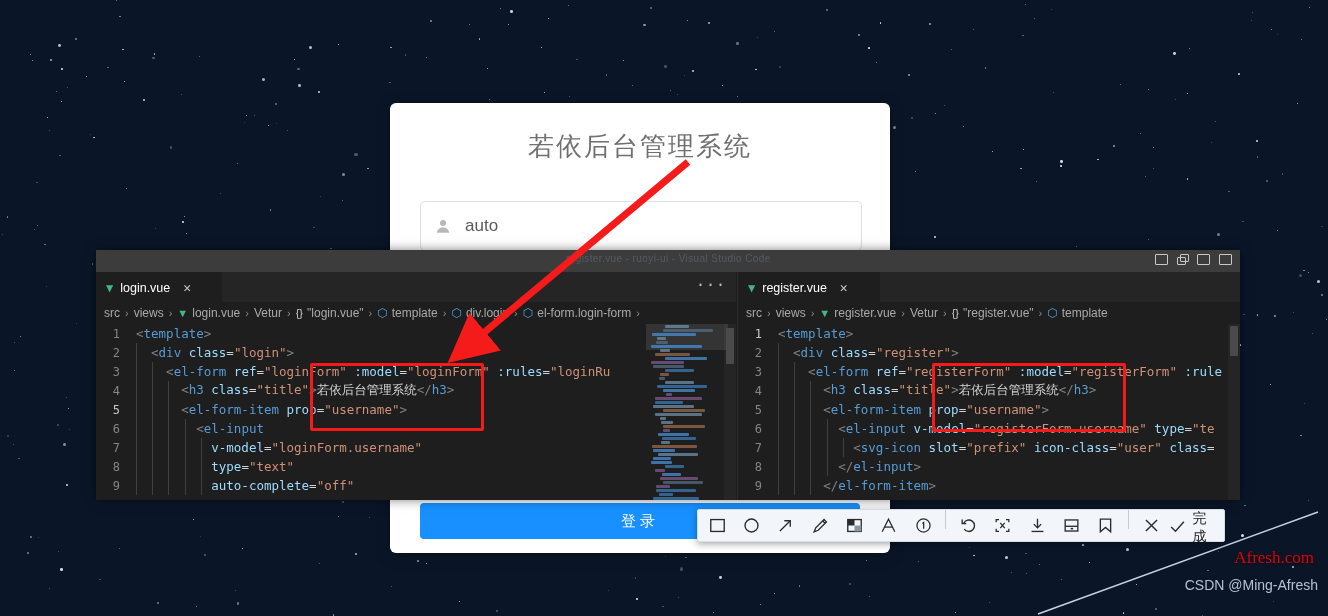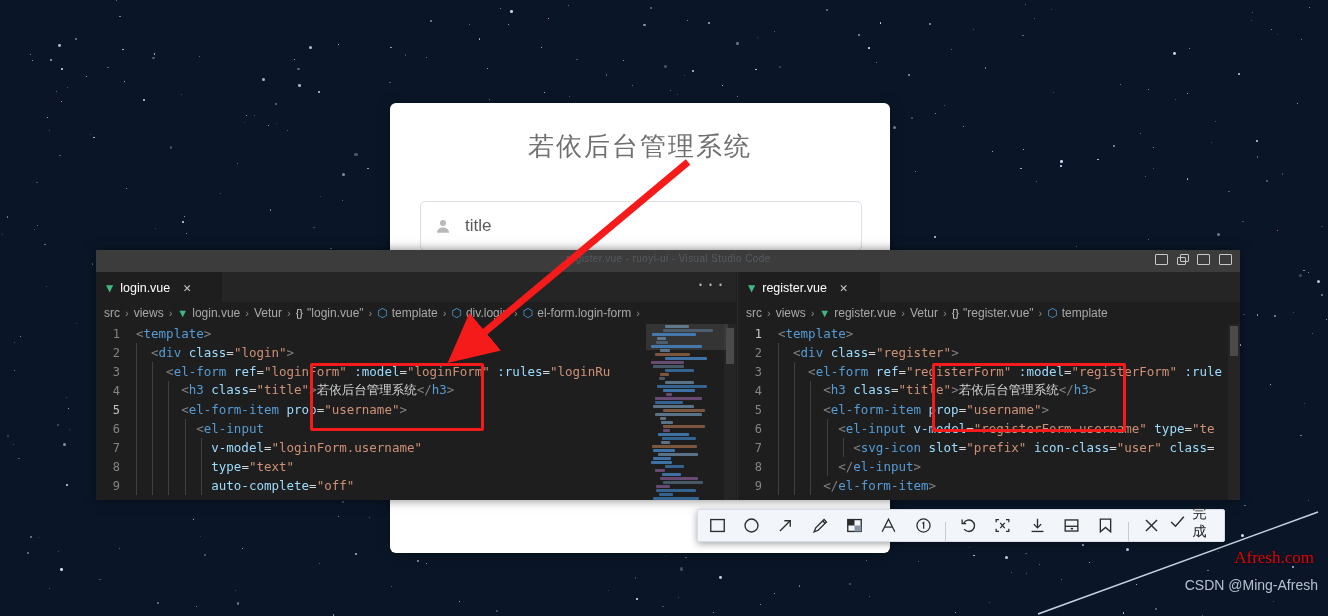--- a/index.html
+++ b/index.html
@@ -113,21 +113,21 @@
   .redbox{position:absolute;border:3px solid #f51b1b;border-radius:2px;pointer-events:none;}
 
   
   #red-arrow{position:absolute;left:430px;top:150px;width:280px;height:220px;pointer-events:none;}
 
   
   #annot-toolbar{
     position:absolute;left:697px;top:509px;width:528px;height:33px;
     background:#f2f6fb;border:1px solid #d7dde6;border-radius:2px;
     box-shadow:0 2px 7px rgba(0,0,0,.35);
-    display:flex;align-items:flex-end;padding:0 2px;box-sizing:border-box;gap:0;
+    display:flex;align-items:flex-start;padding:0 2px;box-sizing:border-box;gap:0;
   }
   .tbtn{width:36px;height:31px;display:flex;align-items:center;justify-content:center;color:#2b2b2b;}
   .tdiv{width:1px;height:19px;background:#c3cbd6;margin:0 5px;}
   .tdone{display:flex;align-items:center;gap:5px;padding:0 4px 0 0;color:#222;font-size:14px;
          font-family:"DejaVu Sans","Liberation Sans",sans-serif;}
 
   
   #wm-yuucn{
     position:absolute;right:14px;top:548px;color:#e60000;font-size:17px;
     font-family:"Liberation Serif",serif;text-shadow:0 1px 2px rgba(0,0,0,.6);
@@ -672,23 +672,24 @@
 <div id="login-card">
   <div id="login-title">若依后台管理系统</div>
 
   <div id="login-username">
     <span class="uicon">
       <svg width="18" height="18" viewBox="0 0 24 24" fill="#b8b8b8">
         <circle cx="12" cy="8" r="4"></circle>
           <path d="M4 21c0-4.4 3.6-7 8-7s8 2.6 8 7z"></path>
       </svg>
     </span>
-    <span class="uval">title</span>
-  </div>
-
+    <span class="uval">auto</span>
+  </div>
+
+  <div id="login-btn">登录</div>
 </div>
 
 <div id="vscode">
 
   <div id="vs-titlestrip">
     <div class="tstrip-text">register.vue - ruoyi-ui - Visual Studio Code</div>
     <div class="wbtns">
       <span></span>
       <span class="dbl"></span>
       <span></span>

